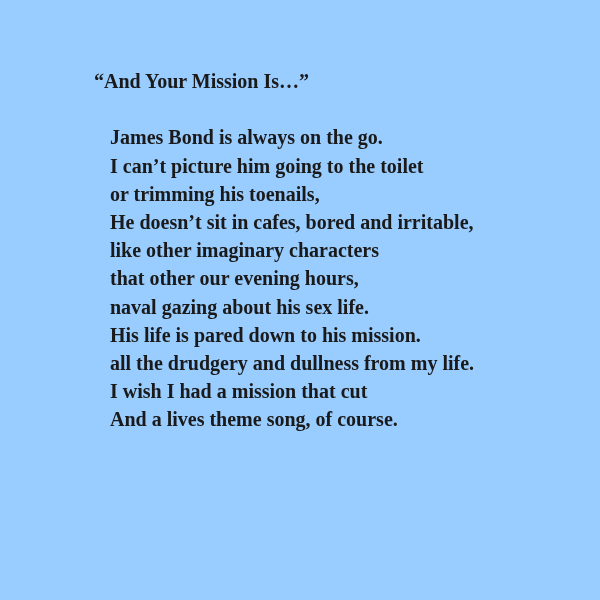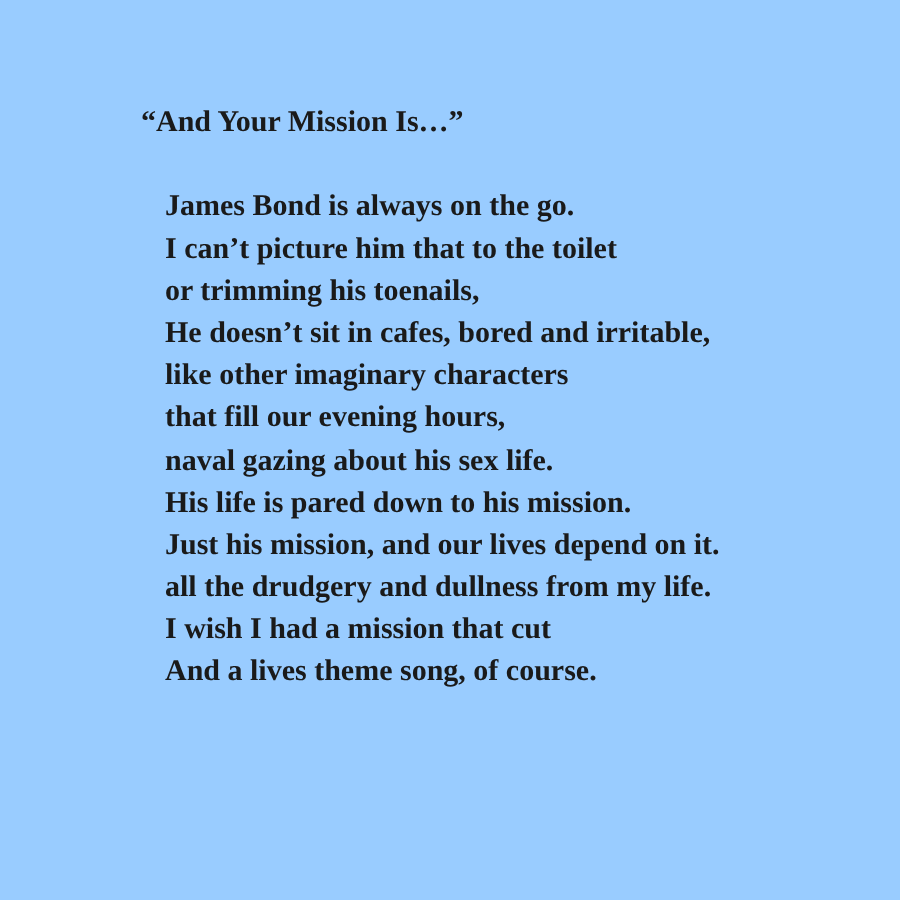--- a/index.html
+++ b/index.html
@@ -38,26 +38,25 @@
   }
 </style>
 </head>
 <body>
 
 <div class="page">
   <div class="poem">
     <h1 class="poem-title">“And Your Mission Is…”</h1>
     <div class="poem-body">
       <div class="poem-line">James Bond is always on the go.</div>
-      <div class="poem-line">I can’t picture him that to the toilet</div>
+      <div class="poem-line">I can’t picture him going to the toilet</div>
       <div class="poem-line">or trimming his toenails,</div>
       <div class="poem-line">He doesn’t sit in cafes, bored and irritable,</div>
       <div class="poem-line">like other imaginary characters</div>
-      <div class="poem-line">that fill our evening hours,</div>
+      <div class="poem-line">that other our evening hours,</div>
       <div class="poem-line">naval gazing about his sex life.</div>
       <div class="poem-line">His life is pared down to his mission.</div>
-      <div class="poem-line">Just his mission, and our lives depend on it.</div>
       <div class="poem-line">all the drudgery and dullness from my life.</div>
       <div class="poem-line">I wish I had a mission that cut</div>
       <div class="poem-line">And a lives theme song, of course.</div>
     </div>
   </div>
 </div>
 
 </body></html>

